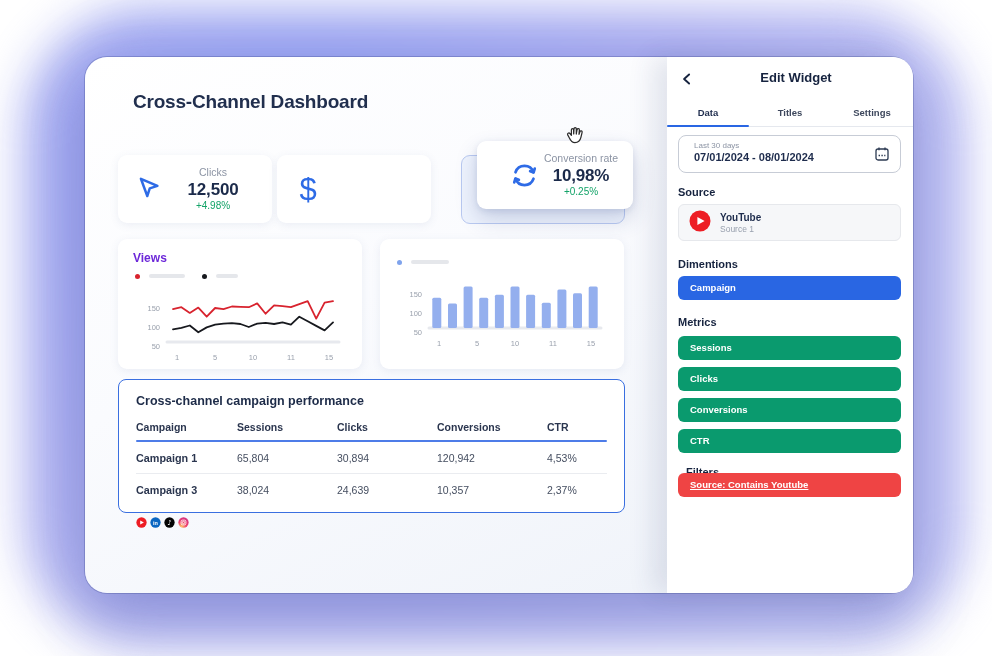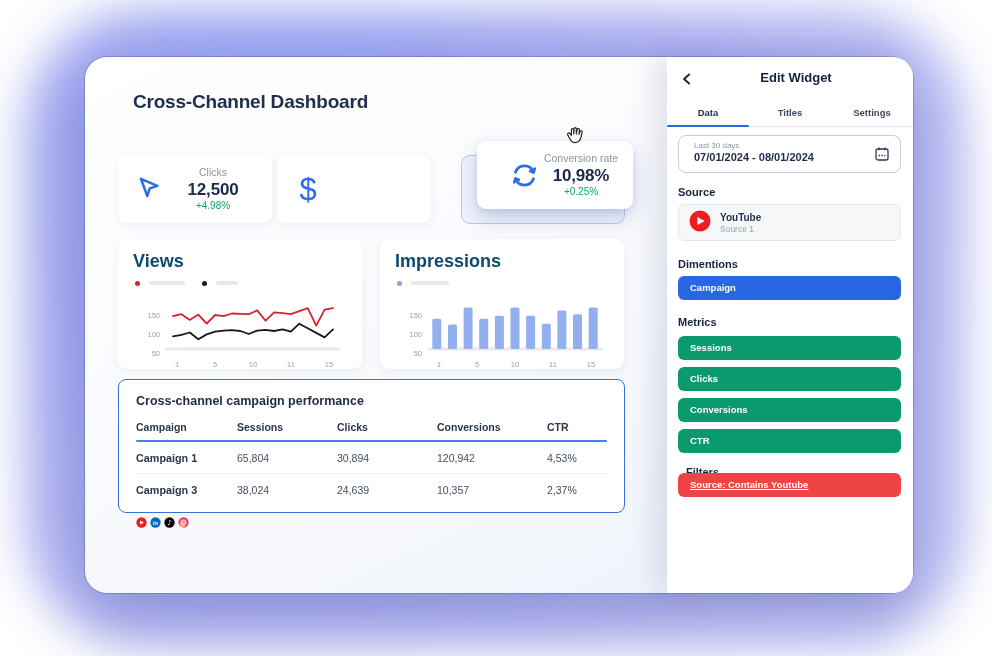--- a/index.html
+++ b/index.html
@@ -33,21 +33,21 @@
   .dollar-glyph{font-size:31px;color:#2e6be6;font-weight:500;line-height:1;}
   
   .drop-placeholder{position:absolute;left:376px;top:98px;width:164px;height:69px;border-radius:9px;
     background:#eef3fd;border:1px solid #b9c9f0;box-sizing:border-box;}
   .kpi-dragged{left:392px;top:84px;width:156px;box-shadow:0 10px 22px rgba(45,65,130,.20),0 2px 6px rgba(45,65,130,.12);padding-left:29px;}
   .grab-cursor{position:absolute;left:478px;top:68px;width:26px;height:22px;z-index:5;}
   
   .chart-card{position:absolute;top:182px;width:244px;height:130px;padding:12px 15px;box-sizing:border-box;}
   .views-card{left:33px;}
   .impr-card{left:295px;}
-  .chart-title{font-size:18px;font-weight:bold;color:#0c4a6e;}
+  .chart-title{font-size:12px;font-weight:bold;color:#6d28d9;}
   .legend{display:flex;align-items:center;gap:9px;height:8px;margin:7px 0 2px 2px;}
   .lg-dot{width:5px;height:5px;border-radius:50%;display:inline-block;}
   .lg-strip{height:4px;border-radius:2px;background:#e5e7eb;display:inline-block;margin-right:8px;}
   .tick{font-size:7.5px;fill:#9aa1ad;font-family:"Liberation Sans",sans-serif;}
   .baseline{stroke:#e7e9ee;stroke-width:3;stroke-linecap:round;}
   
   .table-card{position:absolute;left:33px;top:322px;width:507px;height:134px;background:#fff;border-radius:8px;
     border:1.5px solid #3a6fe0;box-sizing:border-box;padding:14px 17px;}
   .table-title{font-size:12.5px;font-weight:bold;color:#1d2b48;}
   .t-grid{display:grid;grid-template-columns:101px 100px 100px 110px 1fr;align-items:center;}
@@ -155,21 +155,20 @@
         <text x="82" y="78" text-anchor="middle" class="tick">5</text>
         <text x="120" y="78" text-anchor="middle" class="tick">10</text>
         <text x="158" y="78" text-anchor="middle" class="tick">11</text>
         <text x="196" y="78" text-anchor="middle" class="tick">15</text>
         <polyline points="40.0,27.1 48.4,25.2 56.8,30.9 65.3,25.6 73.7,34.7 82.1,26.0 90.5,27.1 98.9,24.5 107.4,24.9 115.8,25.2 124.2,21.4 132.6,31.7 141.1,23.3 149.5,24.1 157.9,25.2 166.3,22.2 174.7,19.2 183.2,36.6 191.6,20.7 200.0,19.2" fill="none" stroke="#d8232e" stroke-width="1.8" stroke-linejoin="round" stroke-linecap="round"></polyline>
         <polyline points="40.0,47.3 48.4,45.8 56.8,43.5 65.3,50.3 73.7,45.4 82.1,42.7 90.5,41.6 98.9,41.2 107.4,42.0 115.8,45.0 124.2,41.6 132.6,40.8 141.1,42.0 149.5,40.4 157.9,42.7 166.3,34.7 174.7,39.3 183.2,43.9 191.6,48.4 200.0,40.4" fill="none" stroke="#17191e" stroke-width="1.8" stroke-linejoin="round" stroke-linecap="round"></polyline>
       </svg>
   </div>
 
   <div class="card chart-card impr-card">
-    <div class="chart-title">Impressions</div>
     <div class="legend" id="impr-legend">
         <span class="lg-dot" style="background: rgb(127, 163, 236);"></span>
         <span class="lg-strip" style="width: 38px;"></span>
       </div>
     <svg id="impr-svg" width="212" height="82" viewBox="0 0 212 82">
         <text x="27" y="28.5" text-anchor="end" class="tick">150</text>
         <text x="27" y="47.5" text-anchor="end" class="tick">100</text>
         <text x="27" y="66.5" text-anchor="end" class="tick">50</text>
         <line x1="34" y1="60" x2="206" y2="60" class="baseline"></line>
         <text x="44" y="78" text-anchor="middle" class="tick">1</text>

